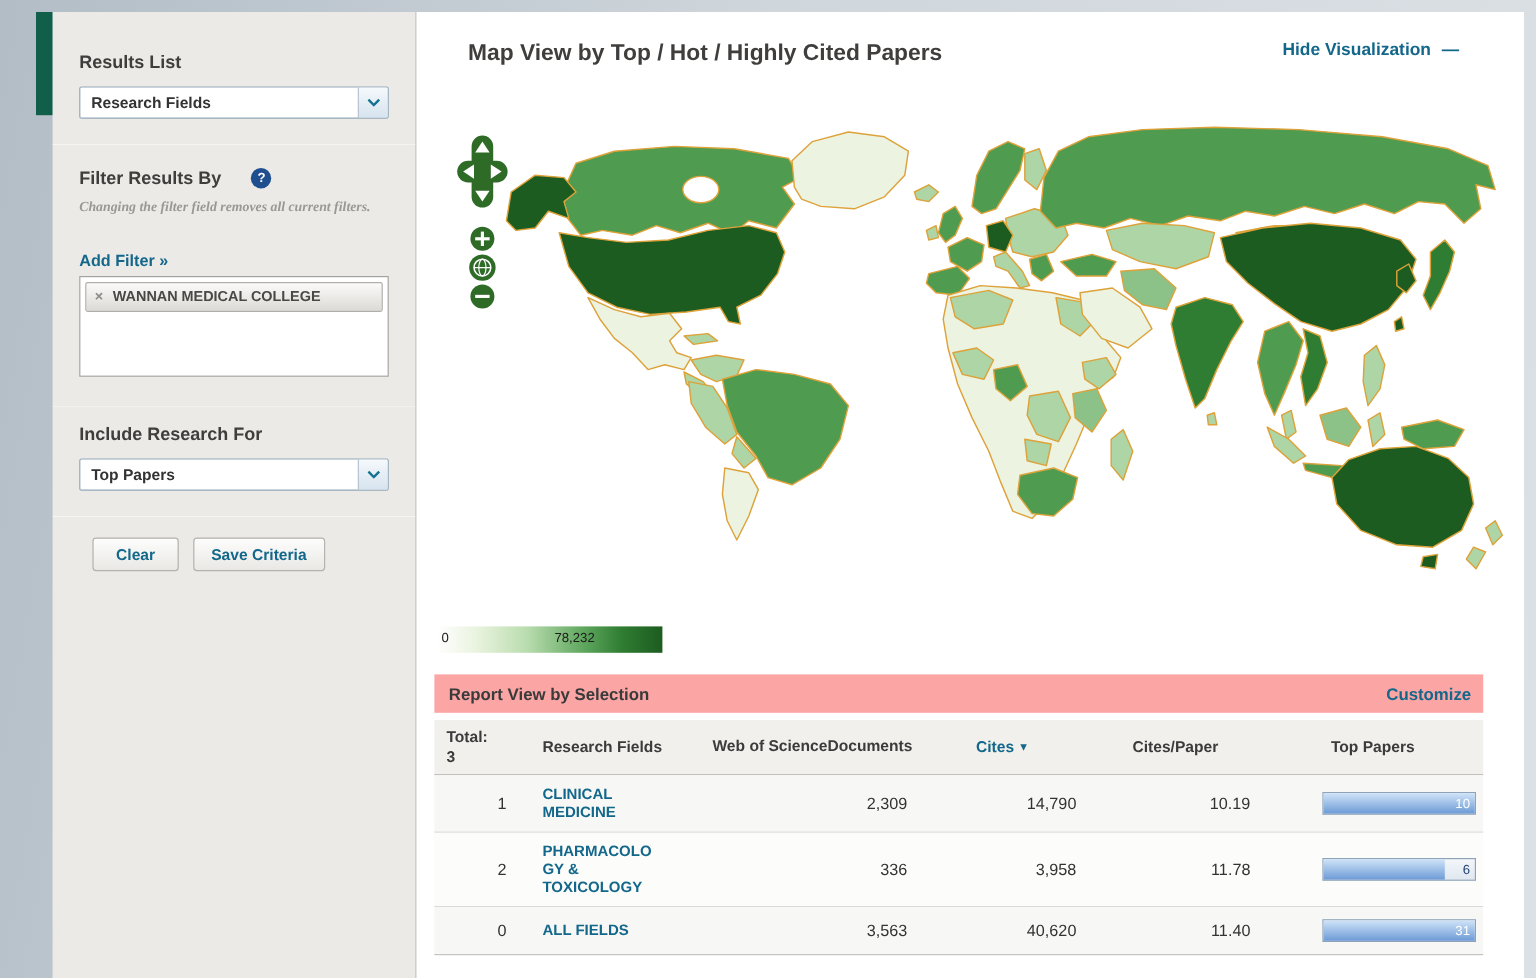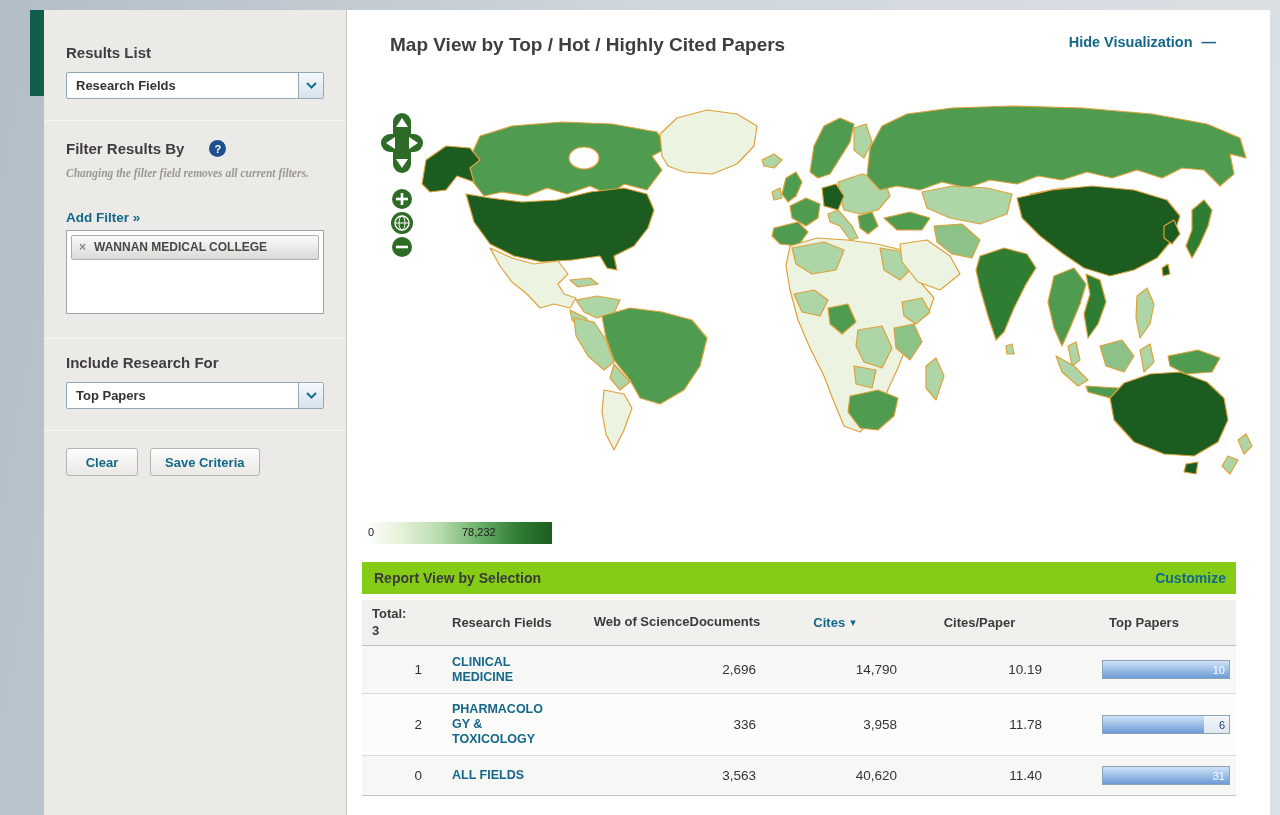--- a/index.html
+++ b/index.html
@@ -43,21 +43,21 @@
 
   .filter-head{position:absolute;left:22px;top:130px;display:flex;align-items:center;gap:25px;}
   .help{width:17px;height:17px;border-radius:50%;background:var(--help-icon-bg);color:#fff;font-size:11px;font-weight:bold;display:flex;align-items:center;justify-content:center;cursor:pointer;}
   .note{position:absolute;left:22px;top:156px;width:252px;margin:0;font-size:11.5px;font-style:italic;font-weight:bold;color:#9a9894;line-height:1.35;font-family:Liberation Serif, serif;}
   .addfilter{position:absolute;left:22px;top:200px;font-size:13.5px;font-weight:bold;color:var(--accent-teal);text-decoration:none;cursor:pointer;}
   .filterbox{position:absolute;left:22px;top:220px;width:258px;height:84px;background:#fff;border:1px solid #a5a3a0;padding:4px;}
   .tag{position:relative;border:1px solid #b0aeaa;border-radius:2px;background:linear-gradient(#fafaf9,#dcdad6);padding:4px 6px 4px 22px;cursor:pointer;}
   .tag-x{position:absolute;left:7px;top:4px;color:#8b8985;font-size:12px;font-weight:bold;cursor:pointer;}
   .tag-label{font-size:12px;font-weight:bold;color:#4a4846;line-height:1.25;display:block;}
 
-  .btn{position:absolute;top:438px;height:28px;padding:0 14px;background:linear-gradient(#fdfdfc,#e9e8e5);border:1px solid #b5b3af;border-radius:3px;font-family:inherit;font-size:13px;font-weight:bold;color:var(--accent-teal);cursor:pointer;}
+  .btn{position:absolute;top:438px;height:28px;padding:0 14px;background:linear-gradient(#fdfdfc,#e9e8e5);border:1px solid #b5b3af;border-radius:3px;font-family:inherit;font-size:13px;font-weight:bold;color:var(--accent-teal);cursor:pointer;margin-left:11px;}
   .btn-clear{left:22px;width:72px;}
   .btn-save{left:106px;}
 
   
   .main{position:absolute;left:304px;top:0;width:922px;height:100%;background:#fff;}
   .map-title{position:absolute;left:42px;top:24px;font-size:19px;font-weight:bold;color:#3f3e3c;}
   .hide-link{position:absolute;right:54px;top:24px;font-size:14.5px;font-weight:bold;color:var(--accent-teal);text-decoration:none;cursor:pointer;}
   .hide-dash{margin-left:9px;font-weight:900;}
 
   .map-wrap{position:absolute;left:14px;top:88px;width:908px;height:452px;background:#fff;}
@@ -70,21 +70,21 @@
   .pan{position:absolute;left:18px;top:14px;cursor:pointer;}
   .zoomctl{position:absolute;left:27px;top:90px;cursor:pointer;}
 
   .legend{position:absolute;left:2px;top:424px;width:188px;height:22px;
     background:linear-gradient(to right,#ffffff 0%,#e9f3de 18%,#b9dcae 40%,#5fa75f 65%,#2f7d32 82%,#1d5c20 100%);}
   .lmin{position:absolute;left:4px;top:4px;font-size:11px;color:#1c1c1c;}
   .lmax{position:absolute;left:98px;top:4px;font-size:11px;color:#1c1c1c;}
 
   
   .report{position:absolute;left:14px;top:552px;width:874px;}
-  .band{position:relative;height:32px;background:#84cc16;margin-bottom:6px;}
+  .band{position:relative;height:32px;background:#fca5a5;margin-bottom:6px;}
   .band-title{position:absolute;left:12px;top:0;line-height:32px;font-size:14px;font-weight:bold;color:#3a3a3a;}
   .customize{position:absolute;right:10px;top:0;line-height:32px;font-size:14px;font-weight:bold;color:var(--accent-teal);text-decoration:none;cursor:pointer;}
 
   .thead,.trow{display:flex;width:100%;}
   .thead{background:#f1f0ed;border-bottom:1px solid #c2c0bc;min-height:46px;font-size:13px;font-weight:bold;color:#3b3b3b;}
   .col{display:flex;align-items:center;}
   .c-rank{width:72px;justify-content:flex-end;padding-right:12px;}
   .c-field{width:158px;justify-content:flex-start;padding-left:18px;}
   .c-docs{width:170px;justify-content:flex-end;padding-right:6px;}
   .c-cites{width:145px;justify-content:flex-end;padding-right:10px;}
@@ -306,21 +306,21 @@
             </div>
             <div class="col c-cpp">Cites/Paper</div>
             <div class="col c-top">Top Papers</div>
           </div>
 
           <div class="trow r1">
             <div class="col c-rank">1</div>
             <div class="col c-field">
                 <a class="field-link">CLINICAL MEDICINE</a>
               </div>
-            <div class="col c-docs">2,696</div>
+            <div class="col c-docs">2,309</div>
             <div class="col c-cites">14,790</div>
             <div class="col c-cpp">10.19</div>
             <div class="col c-top">
               <div class="bar">
                 <div class="fill" style="width: 100%;"></div>
                 <span class="bval">10</span>
               </div>
             </div>
           </div>
 

